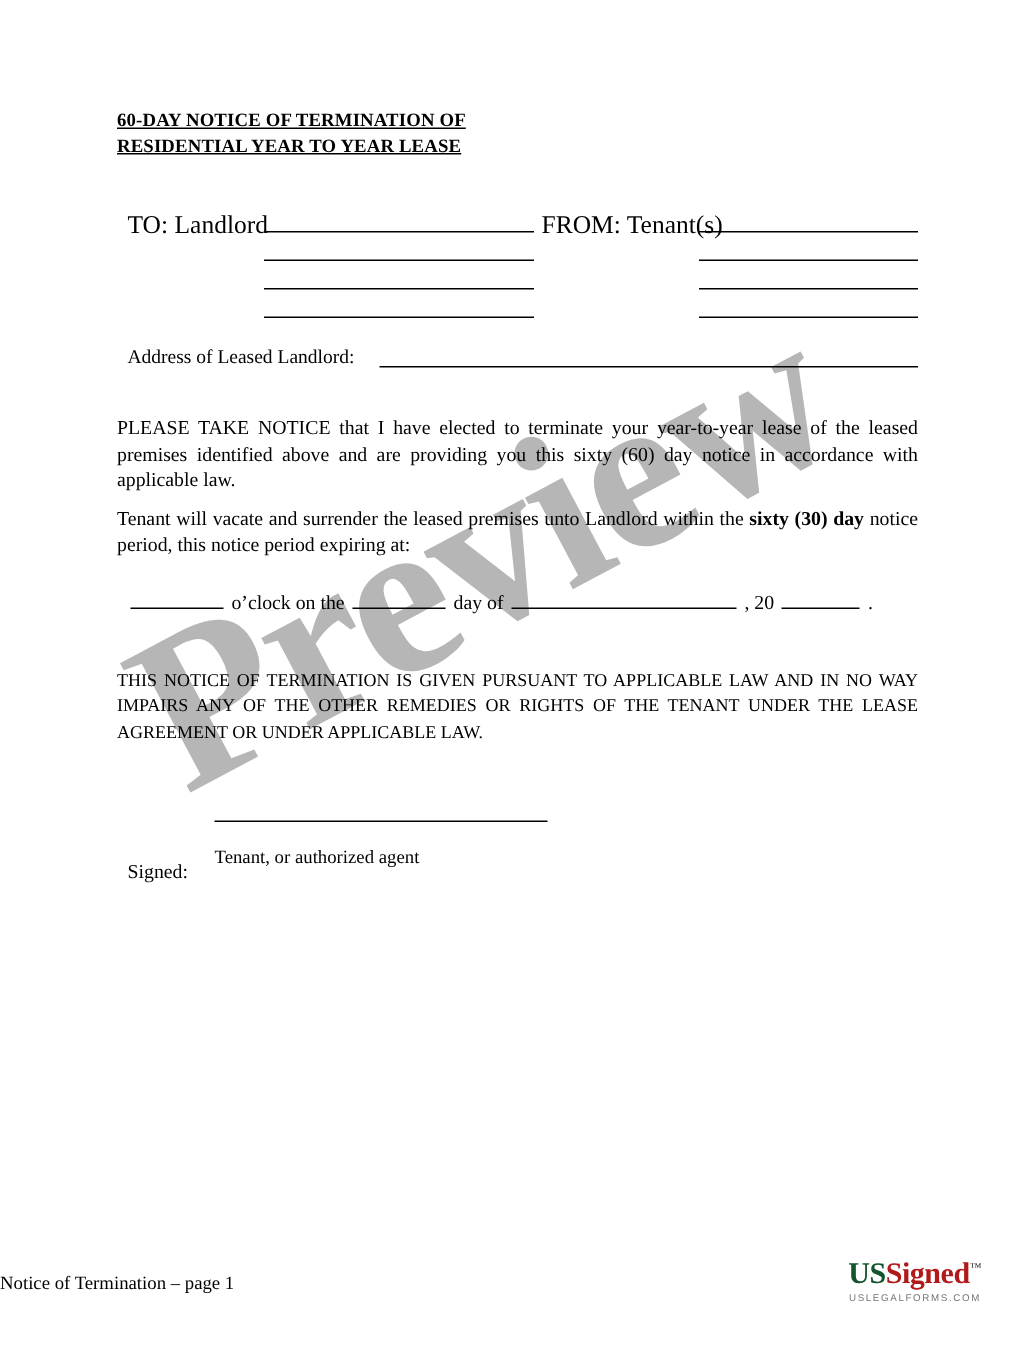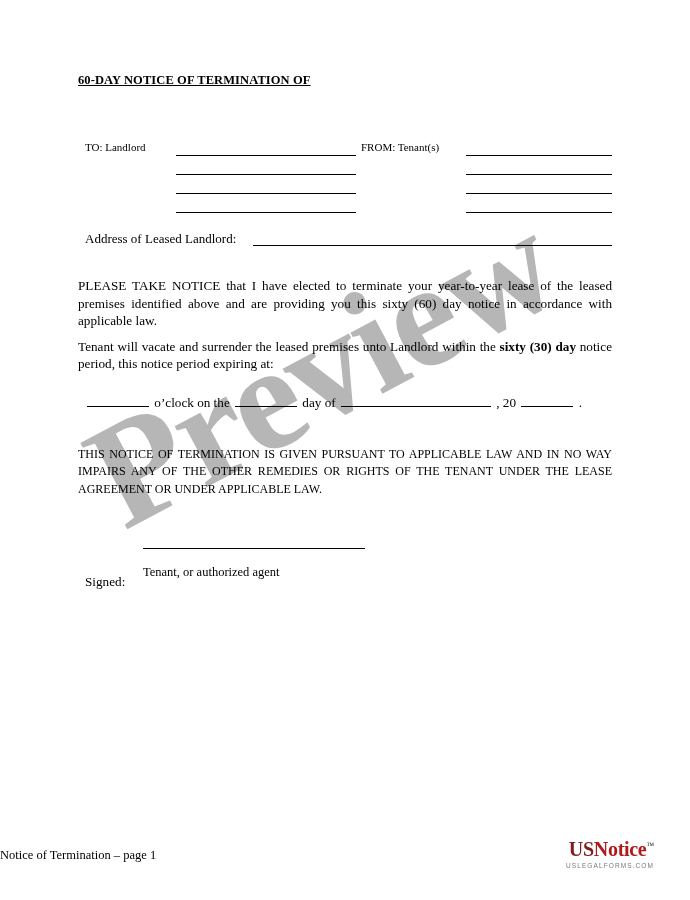--- a/index.html
+++ b/index.html
@@ -65,22 +65,22 @@
     font-weight: bold;
     font-size: 12.5px;
     line-height: 17px;
     letter-spacing: 0.1px;
   }
   .doc-title span {
     text-decoration: underline;
   }
 
   .to-from {
-    margin-top: 52px;
-    font-size: 11px;
+    margin-top: 34px;
+    font-size: 17px;
     position: relative;
     height: 72px;
   }
   .tf-label-to {
     position: absolute;
     left: 7px;
     top: 0;
   }
   .tf-label-from {
     position: absolute;
@@ -178,21 +178,21 @@
     text-align: right;
     z-index: 10;
   }
   .logo-main {
     font-family: "Liberation Serif", serif;
     font-size: 20px;
     font-weight: bold;
     letter-spacing: -0.3px;
     white-space: nowrap;
   }
-  .logo-us { color: #7f1d1d; }
+  .logo-us { color: #14532d; }
   .logo-legal { color: #b01a1a; }
   .logo-tm {
     font-size: 8px;
     vertical-align: super;
     color: #1a1a1a;
     font-weight: normal;
   }
   .logo-sub {
     font-family: "Liberation Sans", sans-serif;
     font-size: 6.5px;
@@ -207,20 +207,21 @@
 <div class="page">
 
   <div class="watermark">
     <div class="wm-text">Preview</div>
   </div>
 
   <div class="content">
 
     <div class="doc-title">
       <span>60-DAY NOTICE OF TERMINATION OF</span><br>
+      <span>RESIDENTIAL YEAR TO YEAR LEASE</span>
     </div>
 
     <div class="to-from">
       <div class="tf-label-to">TO: Landlord</div>
       <div class="tf-label-from">FROM: Tenant(s)</div>
 
       <div class="rule rl-left rr1"></div>
       <div class="rule rl-left rr2"></div>
       <div class="rule rl-left rr3"></div>
       <div class="rule rl-left rr4"></div>
@@ -258,17 +259,17 @@
       <div class="signed-label">Signed:</div>
       <div class="signed-rule"></div>
       <div class="signed-sub">Tenant, or authorized agent</div>
     </div>
 
   </div>
 
   <div class="footer-text">Notice of Termination – page 1</div>
 
   <div class="logo">
-    <div class="logo-main"><span class="logo-us">US</span><span class="logo-legal">Notice</span><span class="logo-tm">™</span></div>
+    <div class="logo-main"><span class="logo-us">US</span><span class="logo-legal">Signed</span><span class="logo-tm">™</span></div>
     <div class="logo-sub">USLEGALFORMS.COM</div>
   </div>
 
 </div>
 
 </body></html>

